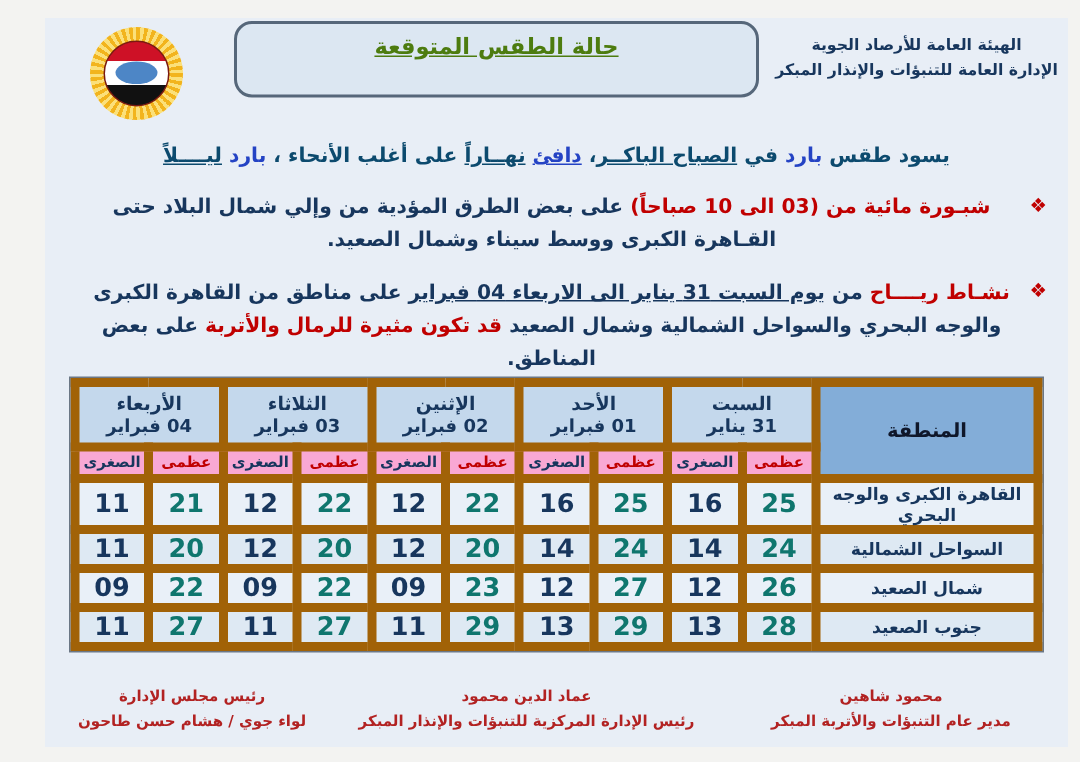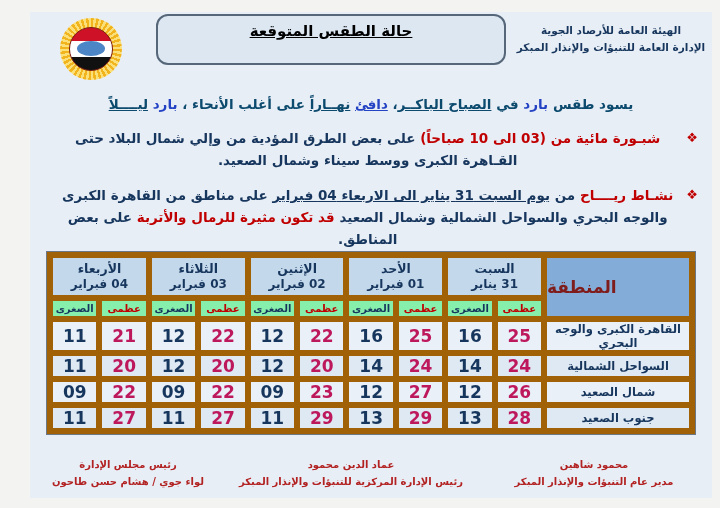--- a/index.html
+++ b/index.html
@@ -13,21 +13,21 @@
     position:absolute;left:30px;top:12px;width:682px;height:486px;
     background:#e8eef6;direction:rtl;
   }
   
   .hdr{display:flex;align-items:flex-start;padding:2px 6px 0 6px;}
   .org{width:190px;text-align:center;color:#17365d;font-size:10.5px;line-height:1.6;padding-top:8px;}
   .title-box{
     flex:1;margin:0 10px;border:2px solid #56677a;border-radius:12px;
     background:#dce7f2;text-align:center;padding:6px 8px 7px 8px;
   }
-  .title-line{color:#000000;font-size:15px;text-decoration:underline;margin-bottom:16px;text-align:center;}
+  .title-line{color:#4d7c0f;font-size:15px;text-decoration:underline;margin-bottom:16px;text-align:center;}
   .subtitle-line{font-size:14px;}
   
   .logo-wrap{width:110px;display:flex;justify-content:center;padding-top:4px;}
   .logo{
     width:62px;height:62px;border-radius:50%;
     background:repeating-conic-gradient(#f2b41d 0deg 5deg,#fbe07a 5deg 10deg);
     display:flex;align-items:center;justify-content:center;
   }
   .logo-inner{
     width:42px;height:42px;border-radius:50%;border:1px solid #7a1a10;
@@ -53,33 +53,33 @@
     margin:16px 16px 4px 0;text-align:right;color:#c00000;
     font-size:12.5px;text-decoration:underline;
   }
   
   table{
     border-collapse:collapse;direction:rtl;margin:2px auto 0 auto;width:648px;
     outline:1px solid #6b7785;table-layout:fixed;
   }
   th,td{border:6px solid #a16207;padding:0;}
   .region-th{
-    width:142px;background:#83add8;color:#7f1d1d;font-size:17px;text-align:left;
+    width:142px;background:#83add8;color:#0f172a;font-size:13px;text-align:center;
   }
   .day-th{background:#c4d8ec;color:#17365d;text-align:center;padding:3px 0 2px 0;}
   .day-name{font-size:12.5px;line-height:1.3;}
   .day-date{font-size:12px;line-height:1.3;}
-  .max-th,.min-th{background:#86efac;font-size:10px;text-align:center;padding:2px 0;}
+  .max-th,.min-th{background:#f9a8d4;font-size:10px;text-align:center;padding:2px 0;}
   .max-th{color:#c00000;}
   .min-th{color:#17365d;}
   tbody td{height:20px;text-align:center;font-size:17px;}
   tbody tr:nth-child(odd) td{background:#e9f0f8;}
   tbody tr:nth-child(even) td{background:#dee9f3;}
   tbody td.region-cell{background:#f0f5fb;color:#17365d;font-size:11.5px;padding:0 4px;}
-  td.max-val{color:#be185d;}
+  td.max-val{color:#0f766e;}
   td.min-val{color:#17365d;}
   
   .footer{display:flex;justify-content:space-between;margin:22px 18px 0 18px;}
   .sig{text-align:center;color:#b22222;font-size:10px;line-height:1.7;}
   .sig-right{min-width:200px;}
   .sig-center{min-width:230px;}
   .sig-left{min-width:160px;}
 </style>
 </head>
 <body>
@@ -206,21 +206,21 @@
           <td class="min-val">11</td>
           <td class="max-val">27</td>
           <td class="min-val">11</td>
         </tr>
       </tbody>
   </table>
 
   <div class="footer">
     <div class="sig sig-right">
       <div>محمود شاهين</div>
-      <div>مدير عام التنبؤات والإنذار المبكر</div>
+      <div>مدير عام التنبؤات والأتربة المبكر</div>
     </div>
     <div class="sig sig-center">
       <div>عماد الدين محمود</div>
       <div>رئيس الإدارة المركزية للتنبؤات والإنذار المبكر</div>
     </div>
     <div class="sig sig-left">
       <div>رئيس مجلس الإدارة</div>
       <div>لواء جوي / هشام حسن طاحون</div>
     </div>
   </div>

